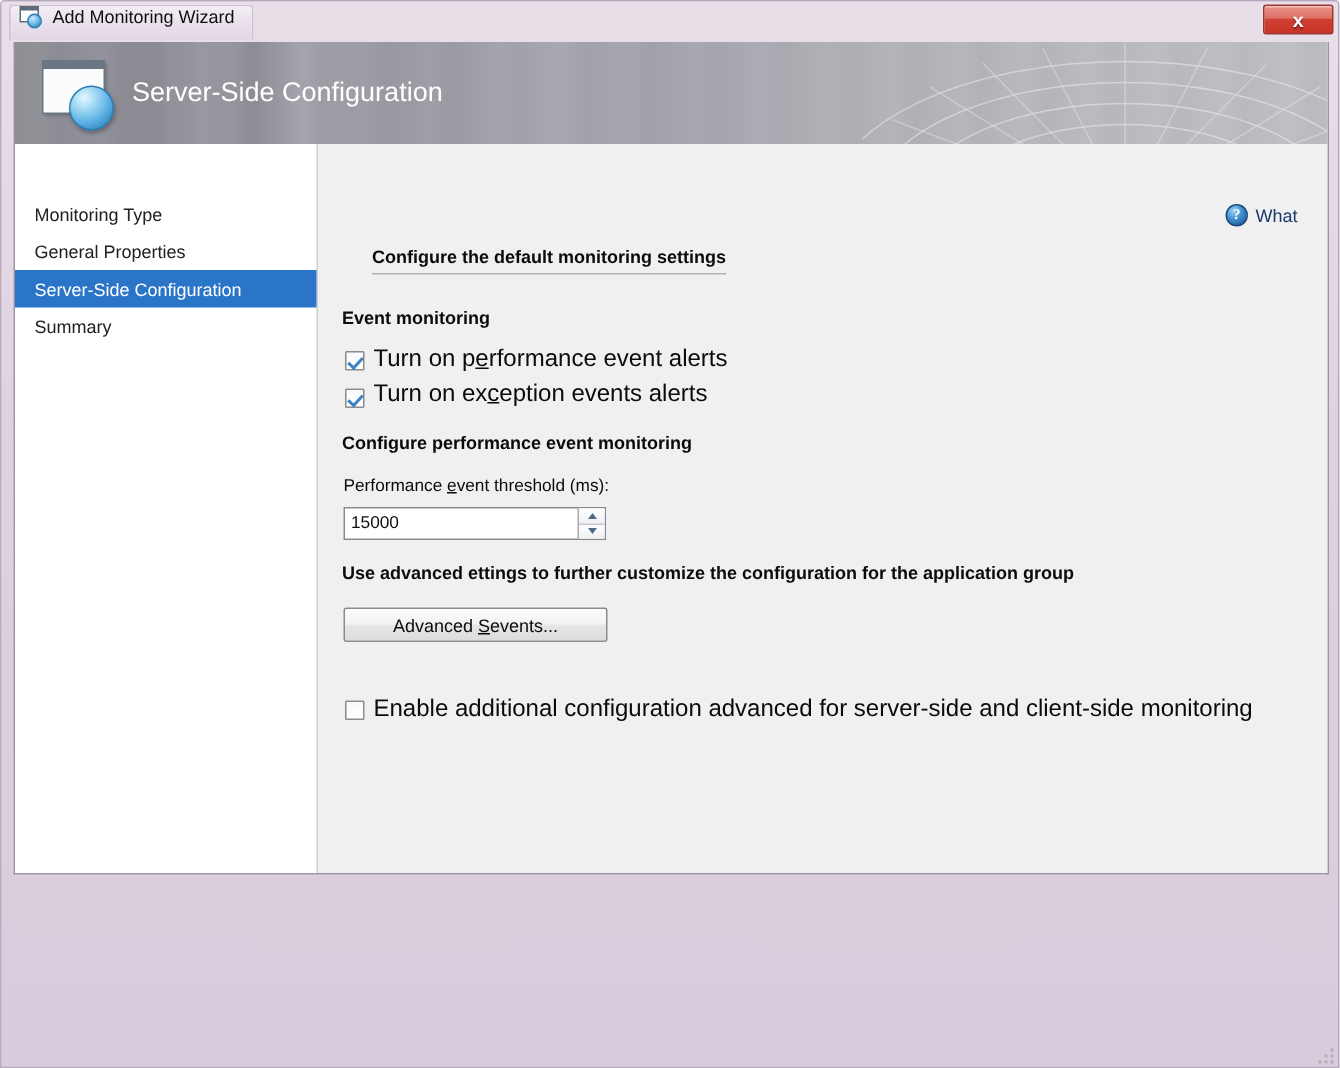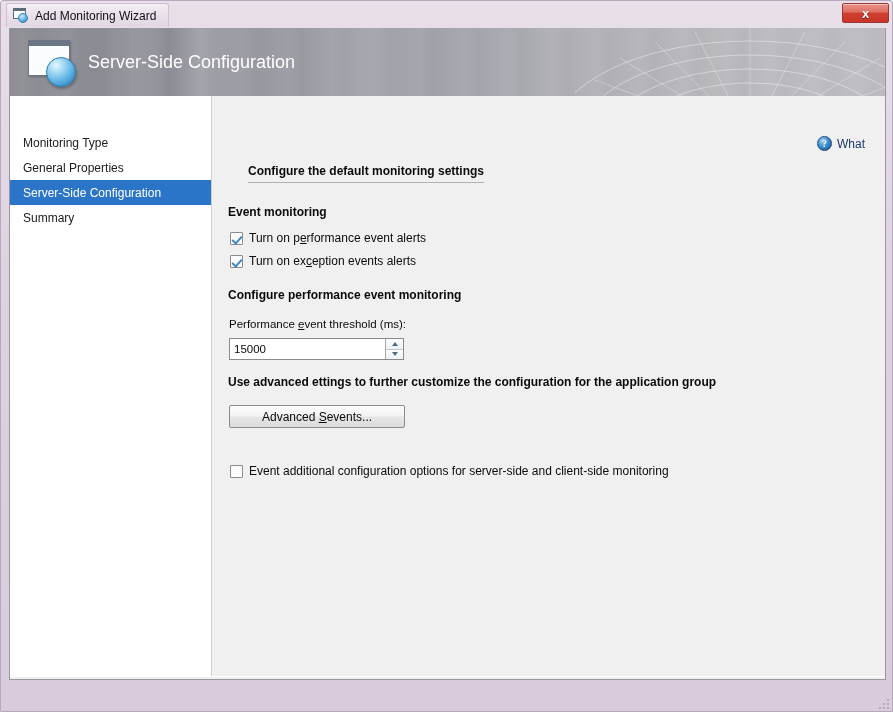--- a/index.html
+++ b/index.html
@@ -34,21 +34,20 @@
     width: 891px;
     height: 27px;
     box-sizing: border-box;
   }
   #title-tab {
     position: absolute;
     left: 5px; top: 2px;
     height: 23px;
     padding: 0 12px 0 6px;
     display: flex;
-    align-items: center;
     background: linear-gradient(to bottom, #f3edf4 0%, #e7dee9 60%, #e2d7e4 100%);
     border: 1px solid #cfc0d2;
     border-bottom: none;
     border-radius: 3px 3px 0 0;
   }
   #title-icon {
     position: relative;
     width: 16px; height: 15px;
     margin-right: 6px;
     flex: none;
@@ -98,21 +97,21 @@
     font-family: "Liberation Sans", sans-serif;
     line-height: 1;
     text-shadow: 0 1px 1px rgba(0,0,0,0.45);
   }
 
   
   #client {
     position: absolute;
     left: 8px; top: 27px;
     width: 877px;
-    height: 652px;
+    height: 555px;
     box-sizing: border-box;
     background: #f0f0f0;
     border: 1px solid #9d93a0;
     border-top: none;
     overflow: hidden;
   }
 
   
   #banner {
     position: absolute;
@@ -252,21 +251,21 @@
   }
   #evt-heading   { left: 15px; top: 109px; }
   #perf-heading  { left: 15px; top: 192px; }
   #adv-heading   { left: 15px; top: 279px; }
 
   .chk-row {
     position: absolute;
     left: 17px;
     display: flex;
     align-items: center;
-    font-size: 12px;
+    font-size: 16px;
     color: #0b0b0b;
     white-space: nowrap;
   }
   #chk-perf { top: 135px; }
   #chk-exc  { top: 158px; align-items: flex-end; }
   #chk-adv  { left: 17px; top: 368px; }
 
   .cbox {
     width: 13px; height: 13px;
     box-sizing: border-box;
@@ -510,21 +509,21 @@
       </div>
 
       <div class="sec-heading" id="adv-heading">Use advanced ettings to further customize the configuration for the application group</div>
 
       <div id="adv-button">
         <span><span>Advanced </span><span class="acc">S</span><span>events...</span></span>
       </div>
 
       <div class="chk-row" id="chk-adv">
         <span class="cbox"></span>
-        <span>Event additional configuration options for server-side and client-side monitoring</span>
+        <span>Enable additional configuration advanced for server-side and client-side monitoring</span>
       </div>
     </div>
 
     <div id="footer">
       <div id="footer-buttons">
         <div class="btn">
           <span><span>&lt; </span><span class="acc">P</span><span>revious</span></span>
         </div>
         <div class="btn default">
           <span><span></span><span class="acc">N</span><span>ext &gt;</span></span>

